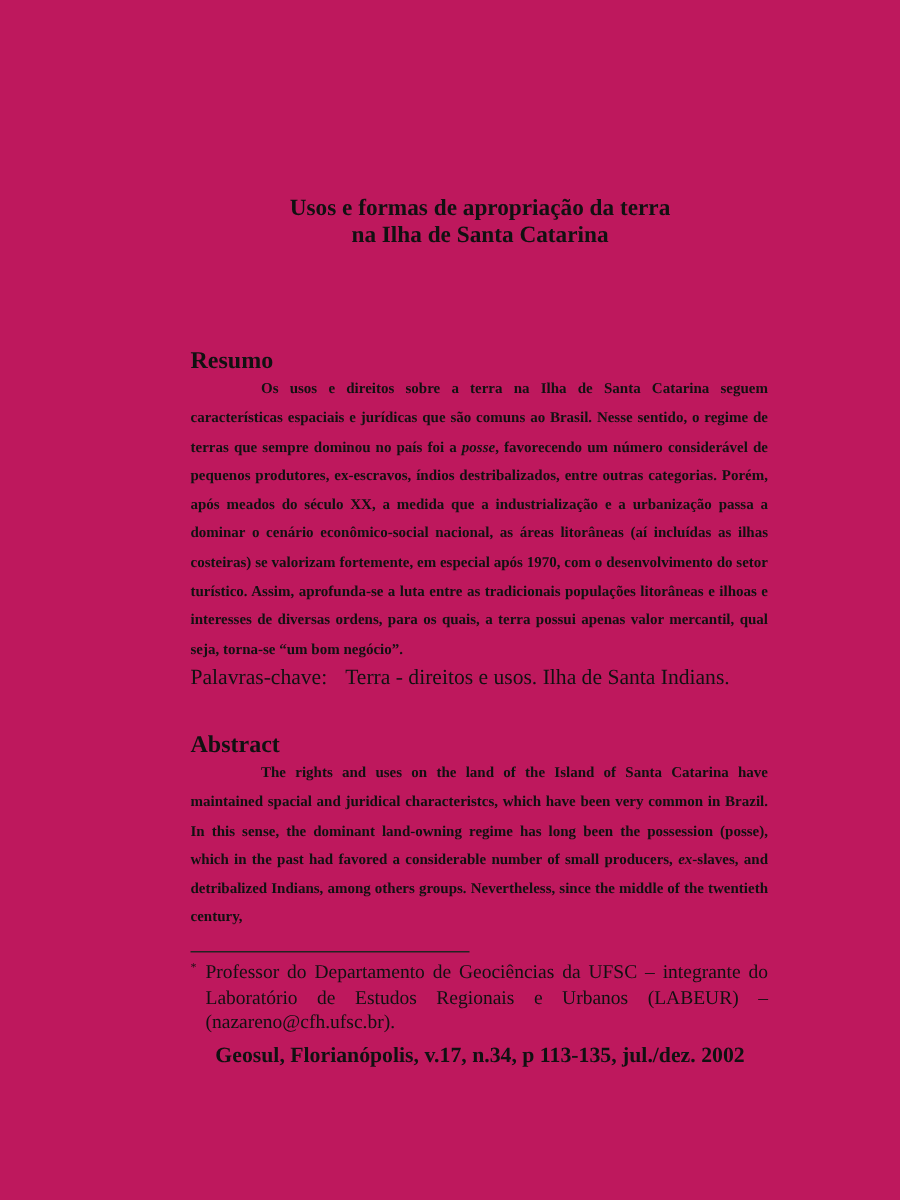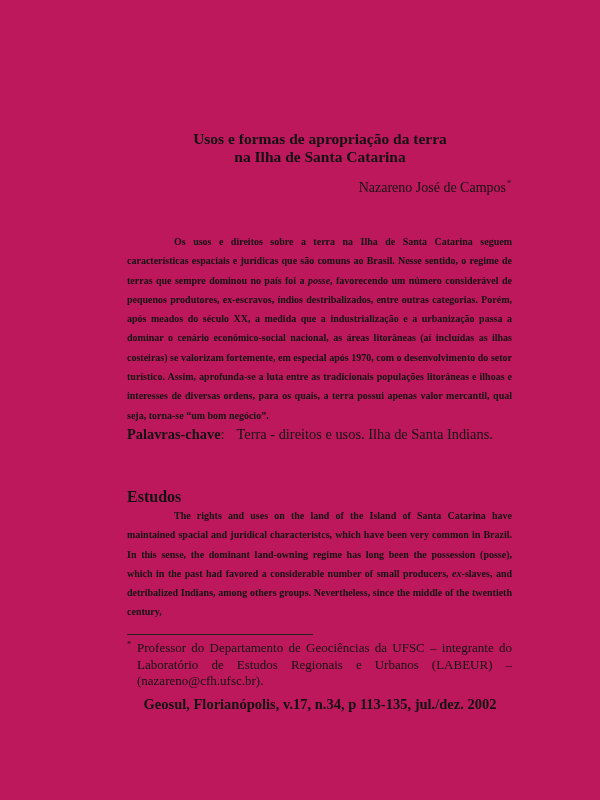--- a/index.html
+++ b/index.html
@@ -61,21 +61,21 @@
       text-align: justify;
       text-indent: 47px;
       margin: 0;
       font-weight: bold;
     }
     .keywords {
       font-size: 14.4px;
       line-height: 19.3px;
       margin: 0;
     }
-    .keywords .kw-label { font-weight: bold; margin-top: 12px; }
+    .keywords .kw-label { font-weight: normal; margin-top: 12px; }
     .keywords .kw-gap { display: inline-block; width: 12px; }
     #resumo { top: 232px; }
     #abstract { top: 488px; }
     .footnote-rule {
       position: absolute;
       left: 127px;
       top: 634px;
       width: 186px;
       height: 0;
       border-top: 1px solid #222;
@@ -115,31 +115,29 @@
 </head>
 <body>
 
 <div class="page">
 
   <div class="title">
     <span>Usos e formas de apropriação da terra</span>
     <span>na Ilha de Santa Catarina</span>
   </div>
 
-  <div class="author">
-    <span>Nazareno José de Campos</span><sup>*</sup>
-  </div>
 
   <div class="col" id="resumo">
+    <h2 class="section-heading">Resumo</h2>
     <p class="body-text"><span>Os usos e direitos sobre a terra na Ilha de Santa Catarina seguem características espaciais e jurídicas que são comuns ao Brasil. Nesse sentido, o regime de terras que sempre dominou no país foi a </span><i>posse</i><span>, favorecendo um número considerável de pequenos produtores, ex-escravos, índios destribalizados, entre outras categorias. Porém, após meados do século XX, a medida que a industrialização e a urbanização passa a dominar o cenário econômico-social nacional, as áreas litorâneas (aí incluídas as ilhas costeiras) se valorizam fortemente, em especial após 1970, com o desenvolvimento do setor turístico. Assim, aprofunda-se a luta entre as tradicionais populações litorâneas e ilhoas e interesses de diversas ordens, para os quais, a terra possui apenas valor mercantil, qual seja, torna-se “um bom negócio”.</span></p>
     <p class="keywords"><span class="kw-label">Palavras-chave</span><span>:</span><span class="kw-gap"></span><span>Terra - direitos e usos. Ilha de Santa Indians.</span></p>
   </div>
 
   <div class="col" id="abstract">
-    <h2 class="section-heading">Estudos</h2>
+    <h2 class="section-heading">Abstract</h2>
     <p class="body-text last-line"><span>The rights and uses on the land of the Island of Santa Catarina have maintained spacial and juridical characteristcs, which have been very common in Brazil. In this sense, the dominant land-owning regime has long been the possession (posse), which in the past had favored a considerable number of small producers, </span><i>ex</i><span>-slaves, and detribalized Indians, among others groups. Nevertheless, since the middle of the twentieth century,</span></p>
   </div>
 
   <div class="footnote-rule"></div>
 
   <div class="footnote">
     <span class="fn-mark">*</span>
     <div class="fn-body">Professor do Departamento de Geociências da UFSC – integrante do Laboratório de Estudos Regionais e Urbanos (LABEUR) – (nazareno@cfh.ufsc.br).</div>
   </div>
 

